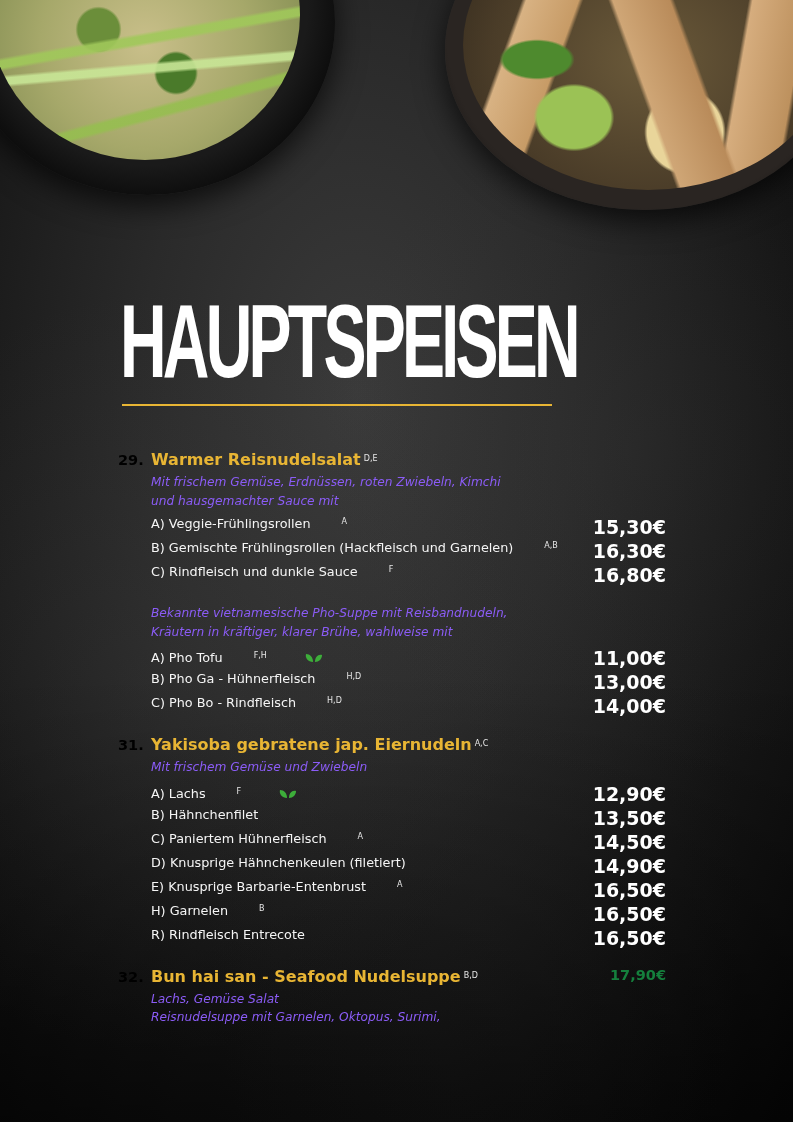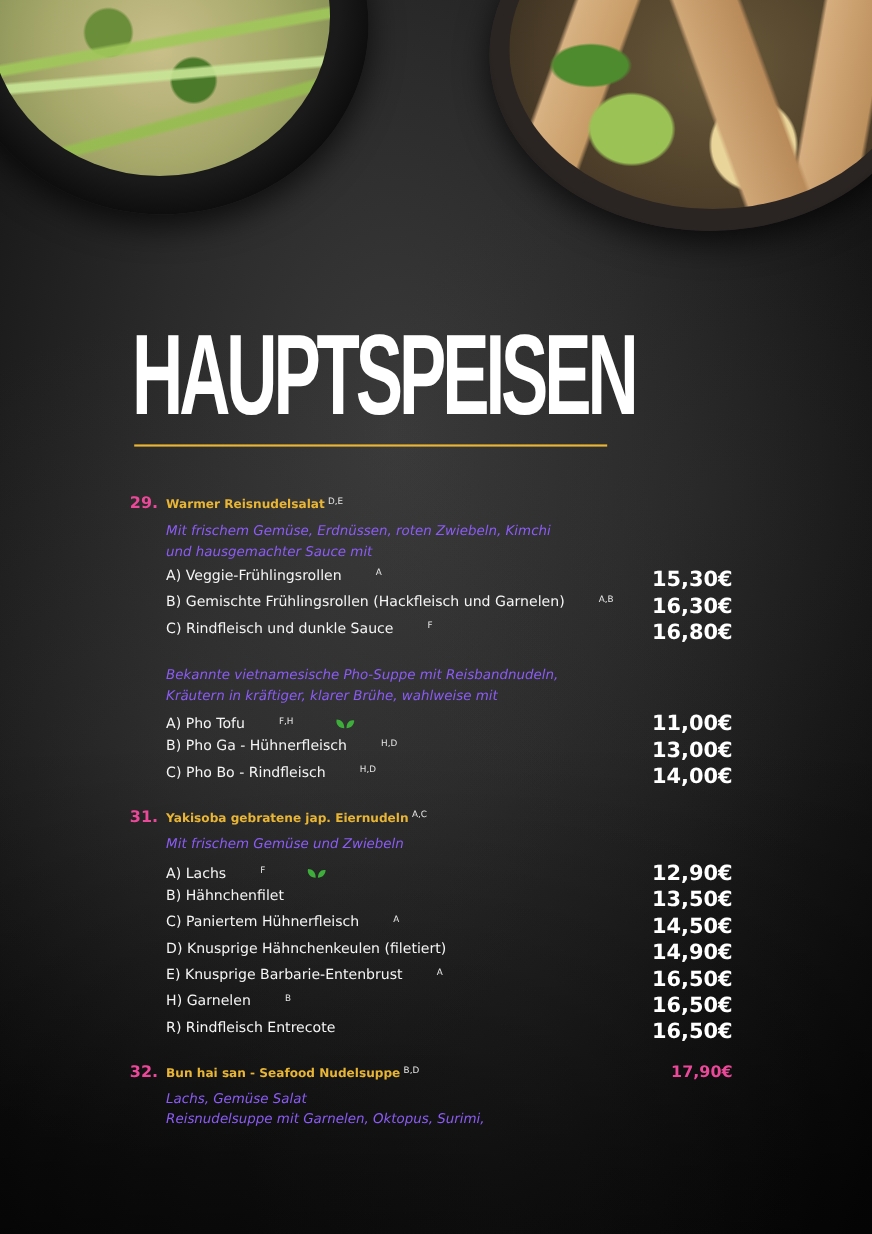--- a/index.html
+++ b/index.html
@@ -64,30 +64,30 @@
   }
   .title-rule {
     position: absolute; left: 122px; top: 404px; width: 430px; height: 1.5px;
     background: #e8b534;
   }
 
   .menu { position: absolute; left: 118px; top: 450px; width: 550px; }
   .dish { position: relative; margin-bottom: 16px; }
   .dish-head { display: flex; align-items: baseline; position: relative; height: 22px; }
   .dish-num {
-    width: 33px; color: #ec4899; font-weight: 700; font-size: 14.5px;
+    width: 33px; color: #000000; font-weight: 700; font-size: 14.5px;
     font-family: "DejaVu Sans", sans-serif;
   }
-  .dish-name { color: #e8b534; font-weight: 700; font-size: 11px; }
+  .dish-name { color: #e8b534; font-weight: 700; font-size: 16px; }
   sup {
     font-size: 8px; color: #e6e6e6; font-weight: 400; vertical-align: top;
     position: relative; top: -4px; margin-left: 3px;
   }
   .dish-price-head {
-    position: absolute; right: 2px; top: 0; font-weight: 700; font-size: 14.5px; color: #ec4899;
+    position: absolute; right: 2px; top: 0; font-weight: 700; font-size: 14.5px; color: #15803d;
   }
   .dish-desc {
     margin-left: 33px; font-style: italic; font-size: 12.2px; line-height: 18.5px; color: #8b5cf6;
     margin-top: 1px; margin-bottom: 6px; width: 400px;
   }
   .opt {
     display: flex; align-items: baseline; height: 24px; margin-left: 33px; position: relative; gap: 28px;
   }
   .opt-label { font-size: 12.8px; color: #f5f5f5; white-space: nowrap; }
   .opt-price {

